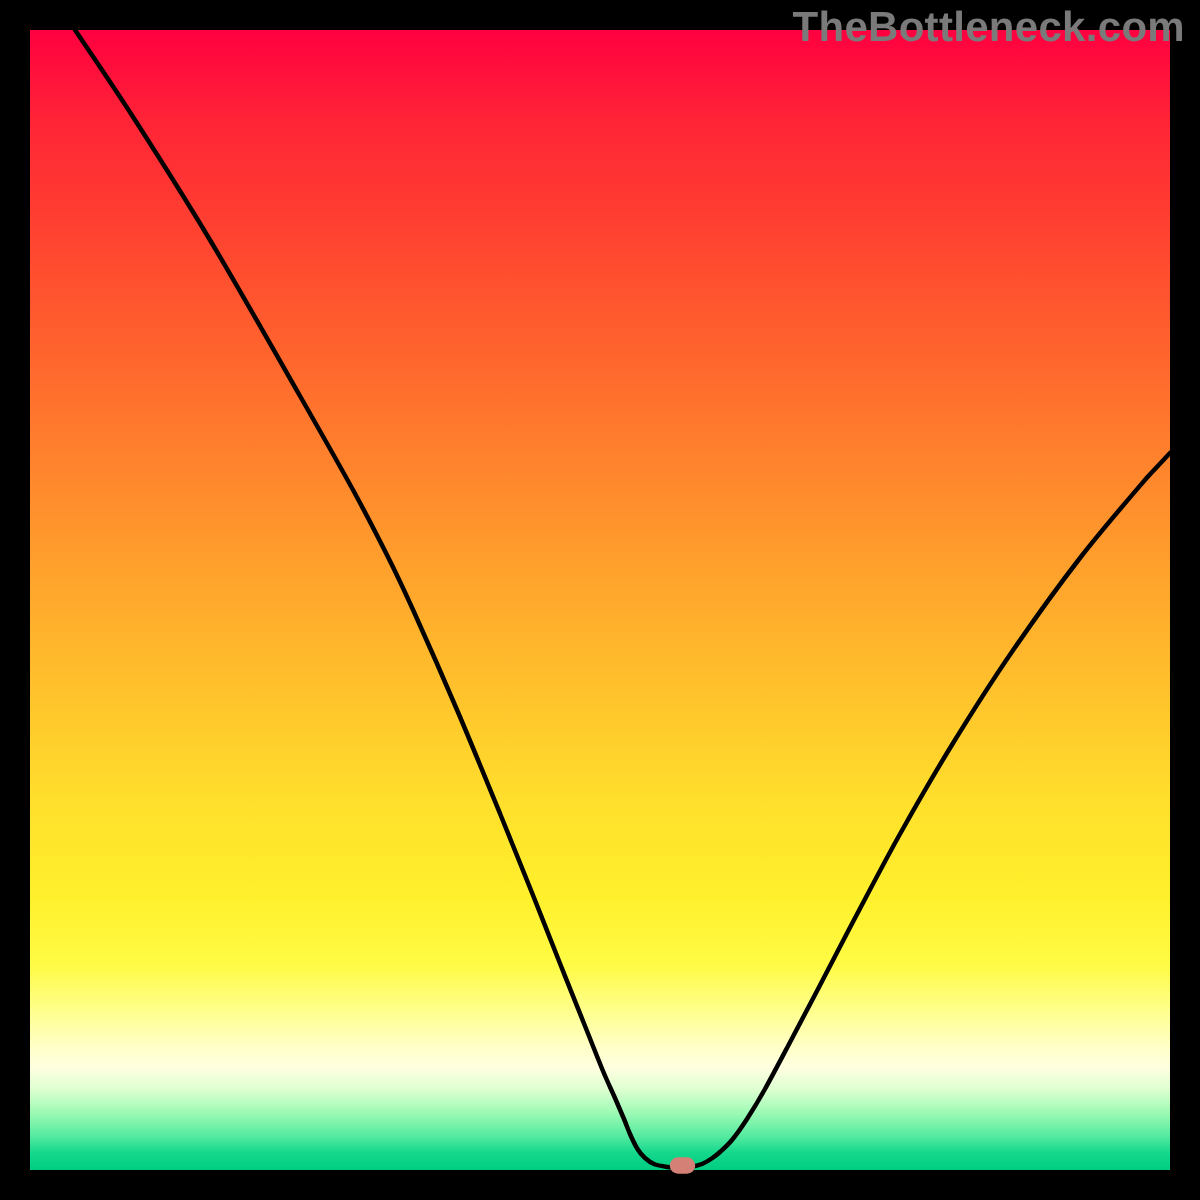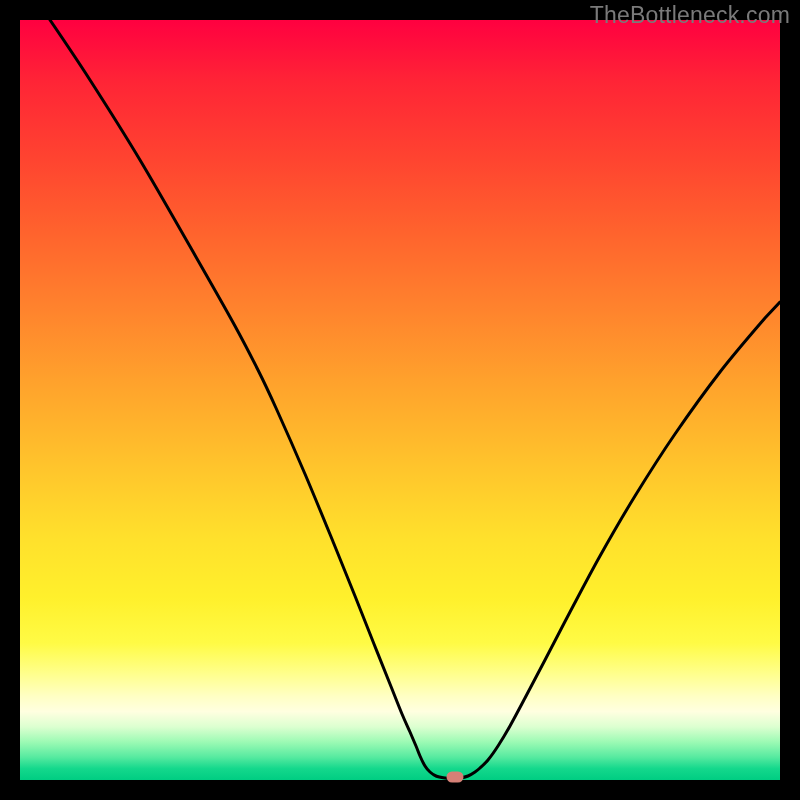--- a/index.html
+++ b/index.html
@@ -65,23 +65,24 @@
     height: 11px;
     background: #d58076;
     border-radius: 6px;
     transform: translate(-50%, -50%);
   }
   .watermark {
     position: absolute;
     top: 2px;
     right: 10px;
     color: #7a7a7a;
-    font-size: 23px;
+    font-size: 28px;
     letter-spacing: 0.2px;
     user-select: none;
+    font-weight: bold;
   }
 </style>
 </head>
 <body>
 
 <div class="frame">
   <div class="plot">
     <div class="gradient"></div>
     <svg class="curve" viewBox="0 0 760 760" preserveAspectRatio="none">
       <path id="curve-path" d="M 30 0 S 55.6 37.6, 70 60 S 102.4 110.6, 120 140 S 164.8 217.4, 180 244 S 205.7 289.0, 215 306 S 231.4 336.9, 238 350 S 248.5 371.4, 256 388 S 275.7 432.2, 285 454 S 306.0 504.5, 314 524 S 328.6 560.0, 335 576 S 348.4 609.9, 354 624 S 365.5 652.8, 370 664 S 378.8 686.3, 382 694 S 387.8 706.9, 390 712 S 394.4 722.2, 396 726 S 398.6 732.8, 400 736 S 403.4 743.4, 405 746 S 408.2 750.4, 410 752 S 413.6 755.0, 416 756 S 422.4 757.6, 425 758 S 429.6 758.5, 432 758.5 S 437.4 758.4, 440 758 S 445.6 757.0, 448 756 S 453.1 753.3, 455 752 S 457.9 749.9, 460 748 S 465.1 743.5, 468 740 S 474.5 731.4, 478 726 S 485.7 713.7, 490 706 S 499.4 688.6, 505 678 S 517.8 653.8, 525 640 S 541.2 608.6, 550 592 S 569.6 554.6, 580 536 S 603.0 495.5, 615 476 S 641.4 433.8, 655 414 S 685.6 370.6, 700 352 S 735.4 309.2, 745 298 L 760 282" fill="none" stroke="#000" stroke-width="3" stroke-linejoin="round" stroke-linecap="round"></path>

